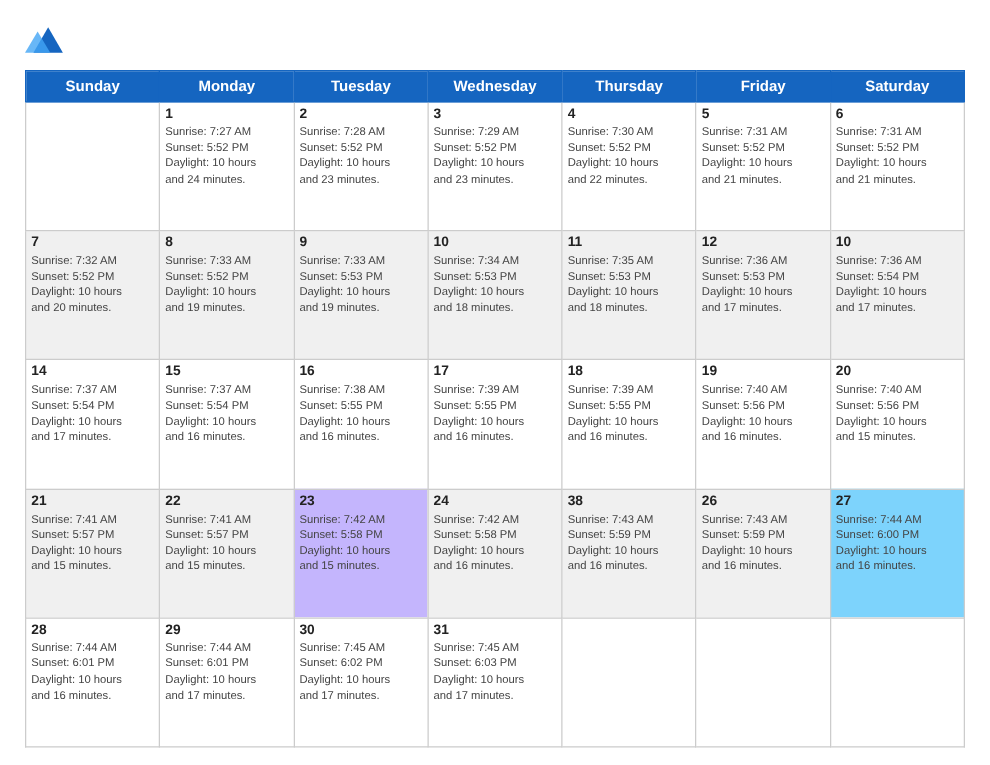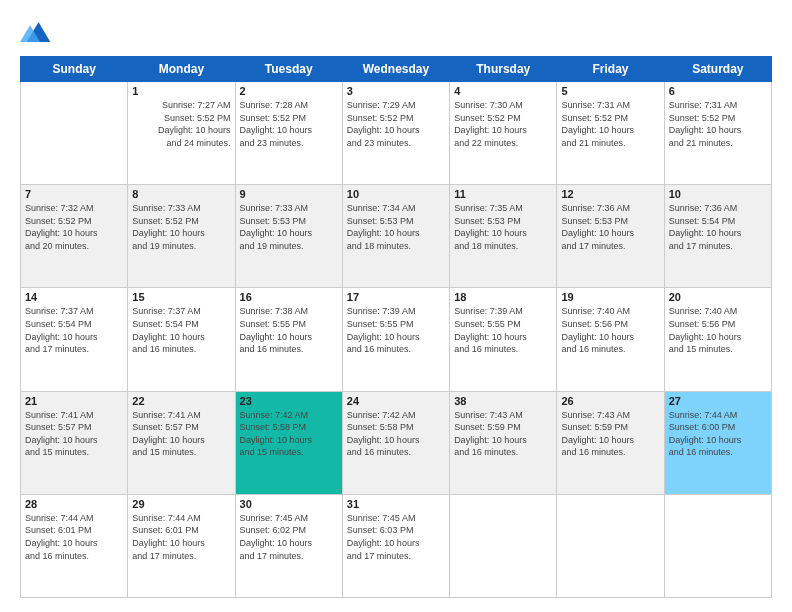--- a/index.html
+++ b/index.html
@@ -135,21 +135,21 @@
           <th>Thursday</th>
           <th>Friday</th>
           <th>Saturday</th>
         </tr>
     </thead>
     <tbody id="calendar-body">
     <tr>
           <td class="empty-cell"></td>
           <td style="background: rgb(255, 255, 255);">
             <span class="day-num">1</span>
-            <div class="day-info" style="white-space: pre-line; text-align: right;">Sunrise: 7:27 AM
+            <div class="day-info" style="white-space: pre-line;">Sunrise: 7:27 AM
 Sunset: 5:52 PM
 Daylight: 10 hours
 and 24 minutes.</div>
           </td>
           <td style="background: rgb(255, 255, 255);">
             <span class="day-num">2</span>
             <div class="day-info" style="white-space: pre-line;">Sunrise: 7:28 AM
 Sunset: 5:52 PM
 Daylight: 10 hours
 and 23 minutes.</div>
@@ -293,21 +293,21 @@
 Daylight: 10 hours
 and 15 minutes.</div>
           </td>
           <td style="background: rgb(240, 240, 240);">
             <span class="day-num">22</span>
             <div class="day-info" style="white-space: pre-line;">Sunrise: 7:41 AM
 Sunset: 5:57 PM
 Daylight: 10 hours
 and 15 minutes.</div>
           </td>
-          <td style="background: #14b8a6;">
+          <td style="background: #c4b5fd;">
             <span class="day-num">23</span>
             <div class="day-info" style="white-space: pre-line;">Sunrise: 7:42 AM
 Sunset: 5:58 PM
 Daylight: 10 hours
 and 15 minutes.</div>
           </td>
           <td style="background: rgb(240, 240, 240);">
             <span class="day-num">24</span>
             <div class="day-info" style="white-space: pre-line;">Sunrise: 7:42 AM
 Sunset: 5:58 PM

